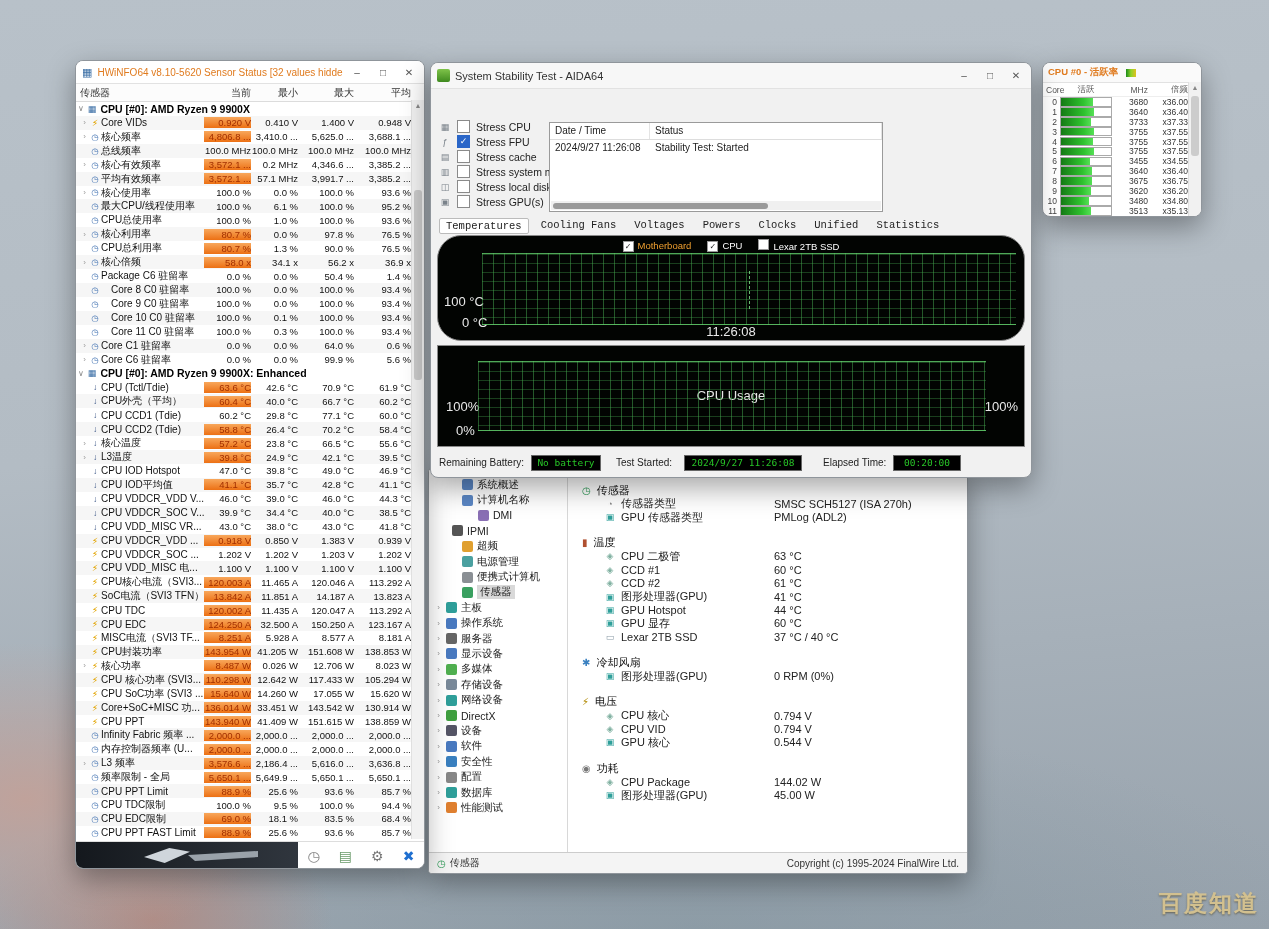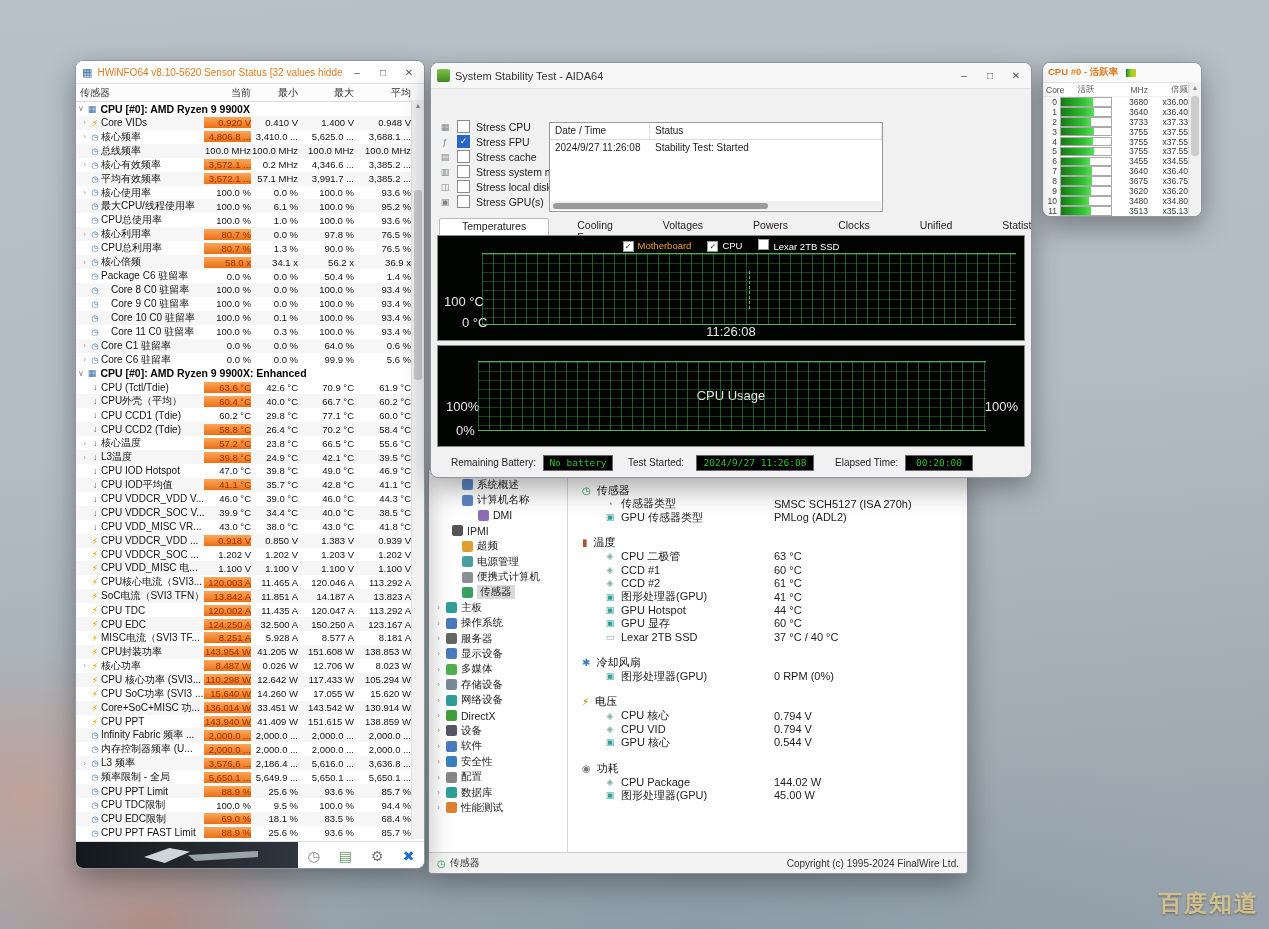--- a/index.html
+++ b/index.html
@@ -70,39 +70,39 @@
   .st-log{position:absolute;left:118px;top:33px;width:332px;height:88px;background:#fff;
     border:1px solid #9a9a9a;font-size:10px;color:#222;}
   .st-loghead{display:grid;grid-template-columns:100px 1fr;height:16px;align-items:center;
     border-bottom:1px solid #ddd;}
   .st-loghead span{padding-left:5px;border-right:1px solid #e4e4e4;height:16px;line-height:16px;}
   .st-logrow{display:grid;grid-template-columns:100px 1fr;height:15px;align-items:center;}
   .st-logrow span{padding-left:5px;white-space:nowrap;overflow:hidden;}
   .st-hscroll{position:absolute;left:1px;right:1px;bottom:1px;height:9px;background:#f0f0f0;}
   .st-hthumb{position:absolute;left:2px;top:1.5px;width:65%;height:6px;background:#9a9a9a;border-radius:3px;}
   .st-tabs{position:absolute;left:8px;top:129px;display:flex;gap:6px;font-size:10.5px;color:#222;}
-  .tab{padding:1px 22px;}
+  .tab{padding:1px 6px;font-family:Liberation Mono, monospace;}
   .tab.active{background:#fff;border:1px solid #bbb;border-radius:2px;}
   .graph{position:absolute;left:6px;width:586px;background:#020402;border:1px solid #8a8a8a;}
-  #graph1{top:146px;height:104px;}
+  #graph1{top:146px;height:104px;border-radius:24px;}
   #graph2{top:256px;height:100px;}
   .ggrid{position:absolute;
     background-image:
       repeating-linear-gradient(to right,rgba(70,170,80,.5) 0 1px,transparent 1px 11px),
       repeating-linear-gradient(to bottom,rgba(70,170,80,.35) 0 1px,transparent 1px 9px);
     border-top:1px solid rgba(100,210,110,.8);border-bottom:1px solid rgba(100,210,110,.8);}
   #graph1 .ggrid{left:44px;right:8px;top:17px;bottom:15px;}
   #graph2 .ggrid{left:40px;right:38px;top:15px;bottom:15px;}
   .tcur{position:absolute;left:50%;top:17px;bottom:15px;border-left:1px dashed rgba(130,230,140,.8);}
   .gl{position:absolute;color:#e8e8e8;font-size:13px;white-space:nowrap;margin-top:40px;}
   .gleg{position:absolute;top:3px;left:0;right:0;display:flex;justify-content:center;gap:16px;
     font-size:9.5px;color:#fff;align-items:center;}
   .gleg .lgbox{width:9px;height:9px;border:1px solid #999;background:#fff;color:#222;font-size:8px;
     line-height:9px;text-align:center;display:inline-block;margin-right:4px;}
-  .st-status{position:absolute;left:12px;top:364px;width:100%;height:20px;font-size:10px;color:#222;padding-left:11px;}
+  .st-status{position:absolute;left:0;top:364px;width:100%;height:20px;font-size:10px;color:#222;padding-left:11px;}
   .st-status .lbl{position:absolute;top:4px;}
   .lcd{position:absolute;top:0;height:14px;background:#000;border:1px solid #666;
     color:#27c427;font-family:"DejaVu Sans Mono",monospace;font-size:9.5px;text-align:center;
     line-height:14px;padding:0 3px;}
   
   #cpumon{left:1042px;top:62px;width:158px;height:153px;z-index:20;}
   #cpumon .titlebar{height:19px;background:#fafafa;padding:0 5px;}
   .cm-title{color:#e07b1f;font-size:9.5px;white-space:nowrap;overflow:hidden;font-weight:bold;}
   .cm-grad{width:10px;height:8px;background:linear-gradient(90deg,#1c8a1c,#8fd42a,#e0c020);margin-left:3px;}
   .cm-head{display:grid;grid-template-columns:14px 1fr 36px 40px;height:13px;align-items:center;

